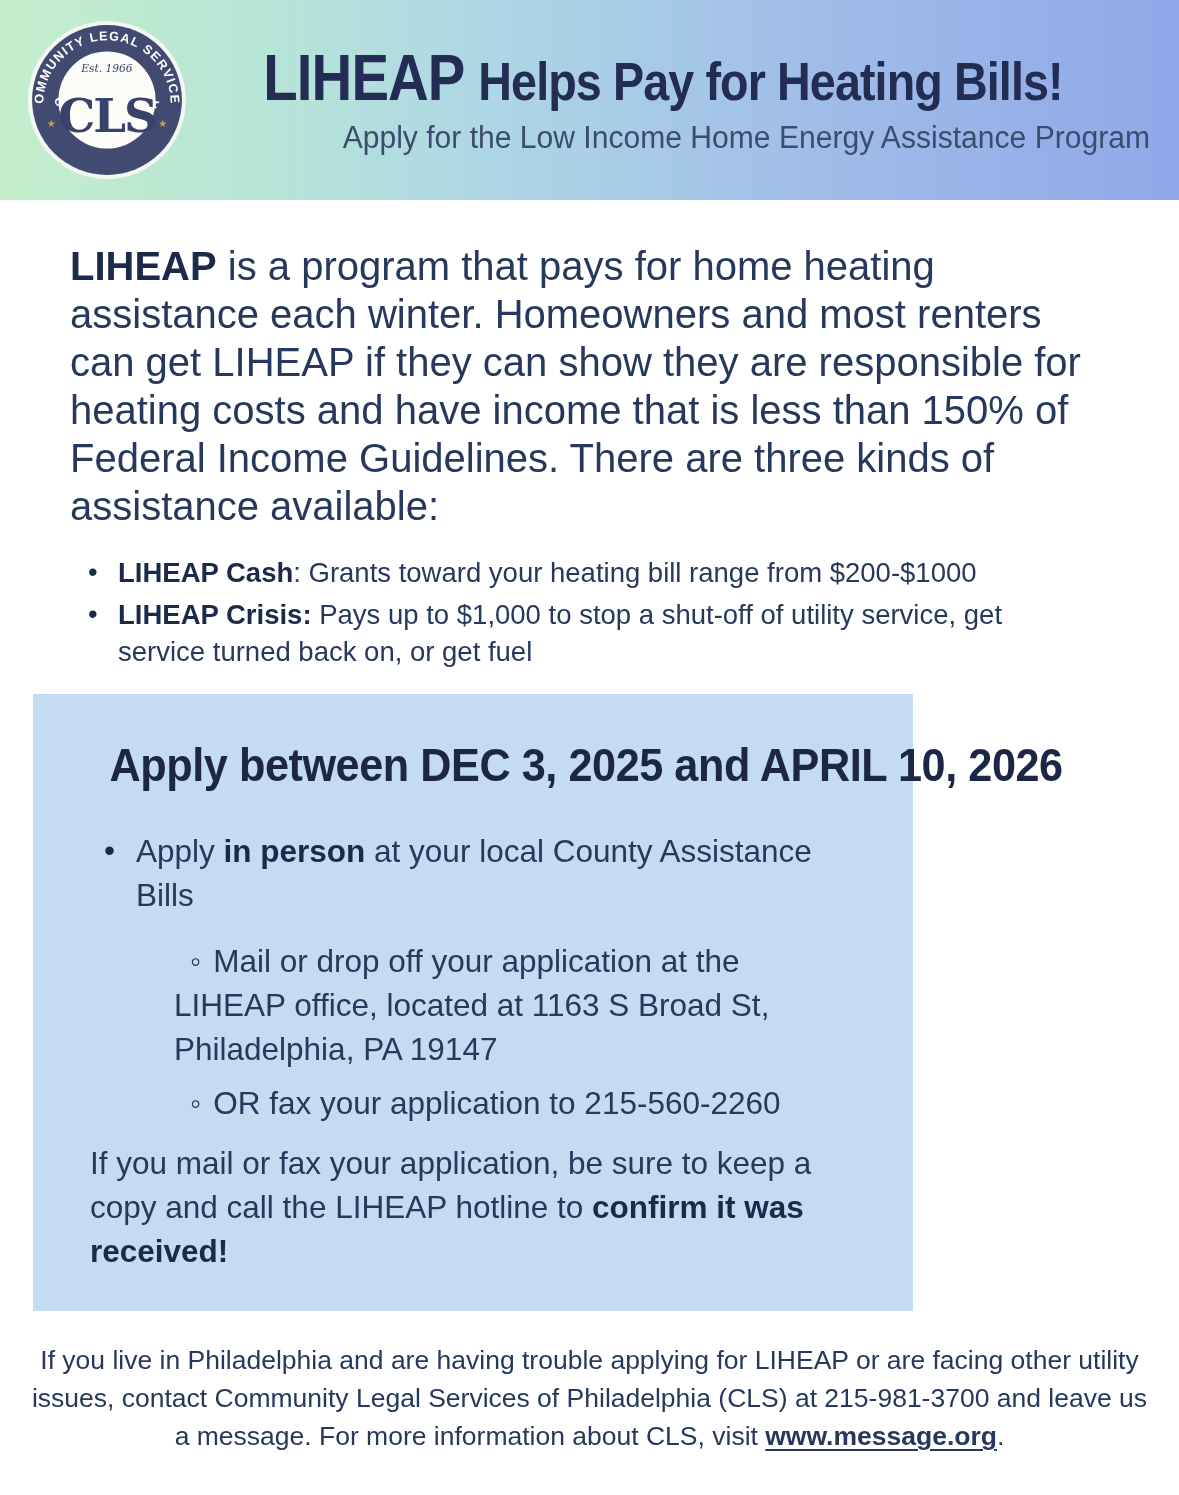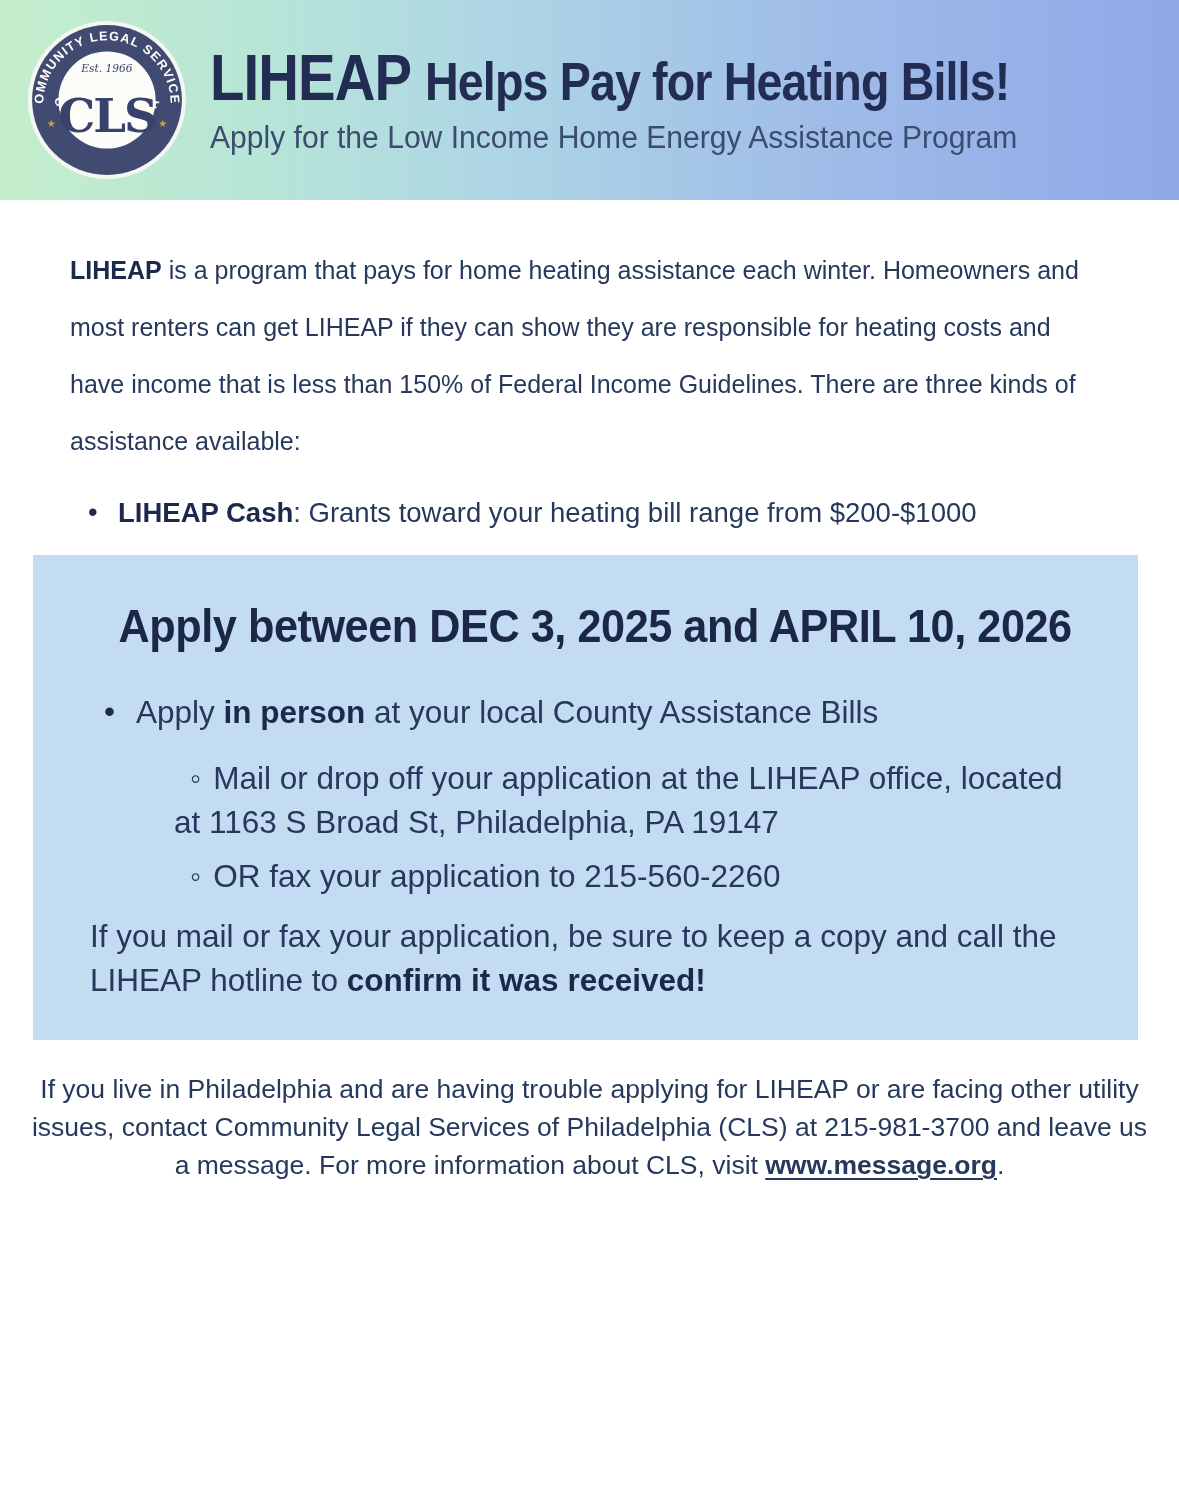--- a/index.html
+++ b/index.html
@@ -11,50 +11,50 @@
 
   
   .banner {
     height:200px; box-sizing:border-box;
     background:linear-gradient(90deg,#c4eecb 0%, #b7e5d7 22%, #aed6e5 42%, #9fbce8 70%, #8fa9e8 100%);
     display:flex; align-items:center; gap:22px; padding-left:26px;
   }
   .logo-wrap { flex:0 0 auto; }
   .logo-wrap svg { display:block; width:162px; height:162px; }
   .logo-serif { font-family:"DejaVu Serif", serif; }
-  .titles { flex:1 1 auto; min-width:0; padding-top:2px; }
+  .titles { flex:1 1 auto; min-width:0; padding-top:2px;text-align:right; }
   .main-title {
     margin:0; white-space:nowrap; color:#232c52;
     font-size:64px; font-weight:800; letter-spacing:-1px;
     transform:scaleX(.88); transform-origin:left center; line-height:1.0;
   }
   .main-title .rest { font-size:53px; }
   .subtitle {
     margin:10px 0 0; color:#3c4c6e; font-size:31px; font-weight:400;
     white-space:nowrap; transform:scaleX(.97); transform-origin:left center;
   }
 
   
   .intro {
     margin:42px 70px 0; max-width:1030px;
-    font-size:25px; line-height:57px; color:#26395c;
+    font-size:40px; line-height:48px; color:#26395c;
   }
   strong { font-weight:700; color:#1b2a4b; }
 
   
   .assist {
     list-style:none; margin:24px 0 0 88px; padding:0;
     max-width:985px; font-size:27.5px; line-height:37px;
   }
   .assist li { position:relative; padding-left:30px; margin-bottom:5px; }
   .assist li::before { content:"•"; position:absolute; left:0; top:-1px; color:#1b2a4b; }
 
   
   .apply-box {
-    box-sizing:border-box; width:1105px; margin:24px 0 0 33px;
+    box-sizing:border-box; width:880px; margin:24px 0 0 33px;
     background:#c3dcf2; padding:46px 45px 38px;
   }
   .apply-heading {
     margin:0; text-align:center; color:#1c2747;
     font-size:47px; font-weight:800; letter-spacing:-.5px; line-height:1.05;
     transform:scaleX(.92); transform-origin:center;
     white-space:nowrap;
   }
   .apply-list {
     list-style:none; margin:40px 0 0 26px; padding:0;
@@ -112,20 +112,21 @@
     <div class="titles">
       <h1 class="main-title"><span>LIHEAP</span> <span class="rest">Helps Pay for Heating Bills!</span></h1>
       <p class="subtitle">Apply for the Low Income Home Energy Assistance Program</p>
     </div>
   </header>
 
   <p class="intro"><strong>LIHEAP</strong><span> is a program that pays for home heating assistance each winter. Homeowners and most renters can get LIHEAP if they can show they are responsible for heating costs and have income that is less than 150% of Federal Income Guidelines. There are three kinds of assistance available:</span></p>
 
   <ul class="assist">
     <li><strong>LIHEAP Cash</strong><span>: Grants toward your heating bill range from $200-$1000</span></li>
+    <li><strong>LIHEAP Crisis:</strong><span> Pays up to $1,000 to stop a shut-off of utility service, get service turned back on, or get fuel</span></li>
   </ul>
 
   <section class="apply-box">
     <h2 class="apply-heading">Apply between DEC 3, 2025 and APRIL 10, 2026</h2>
 
     <ul class="apply-list">
 
       <li><span>Apply </span><strong>in person</strong><span> at your local County Assistance Bills</span></li>
 
     </ul>

